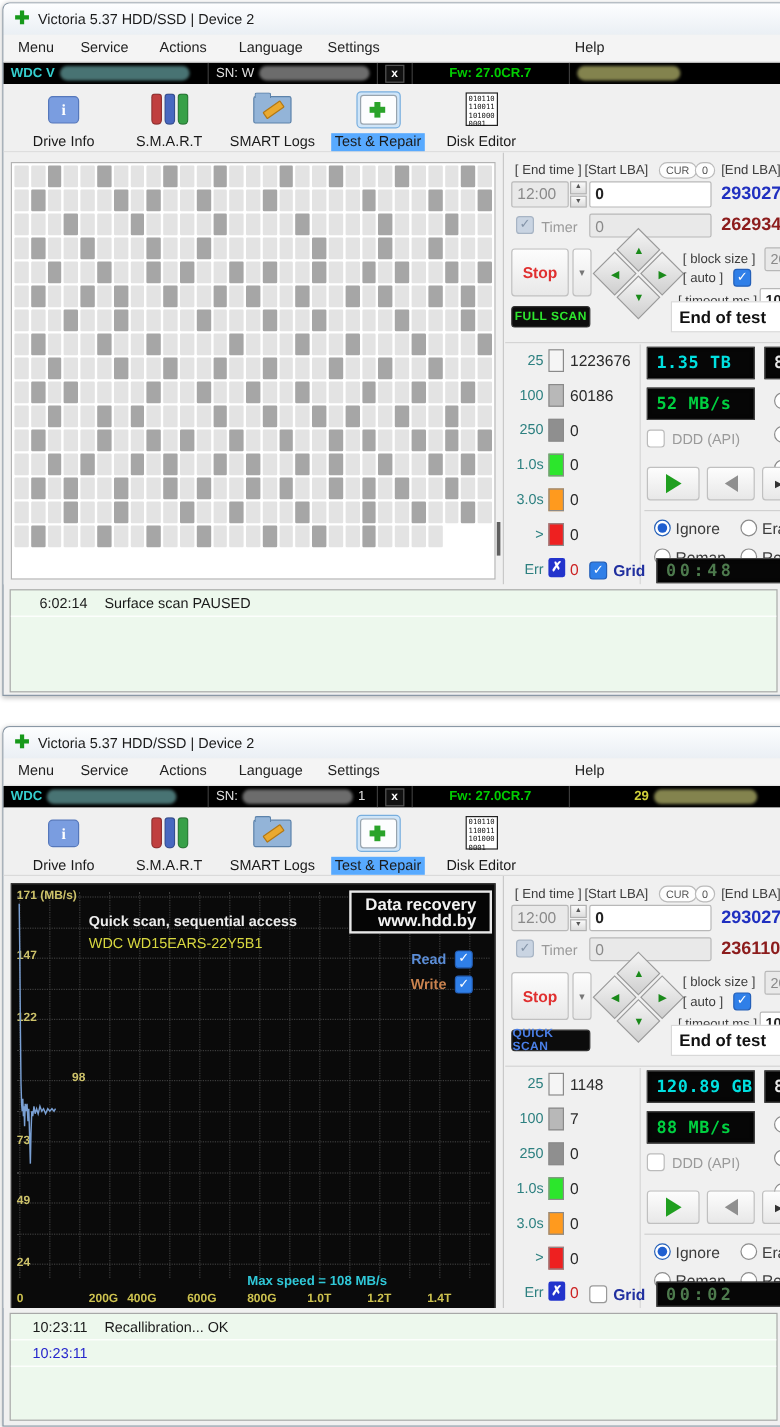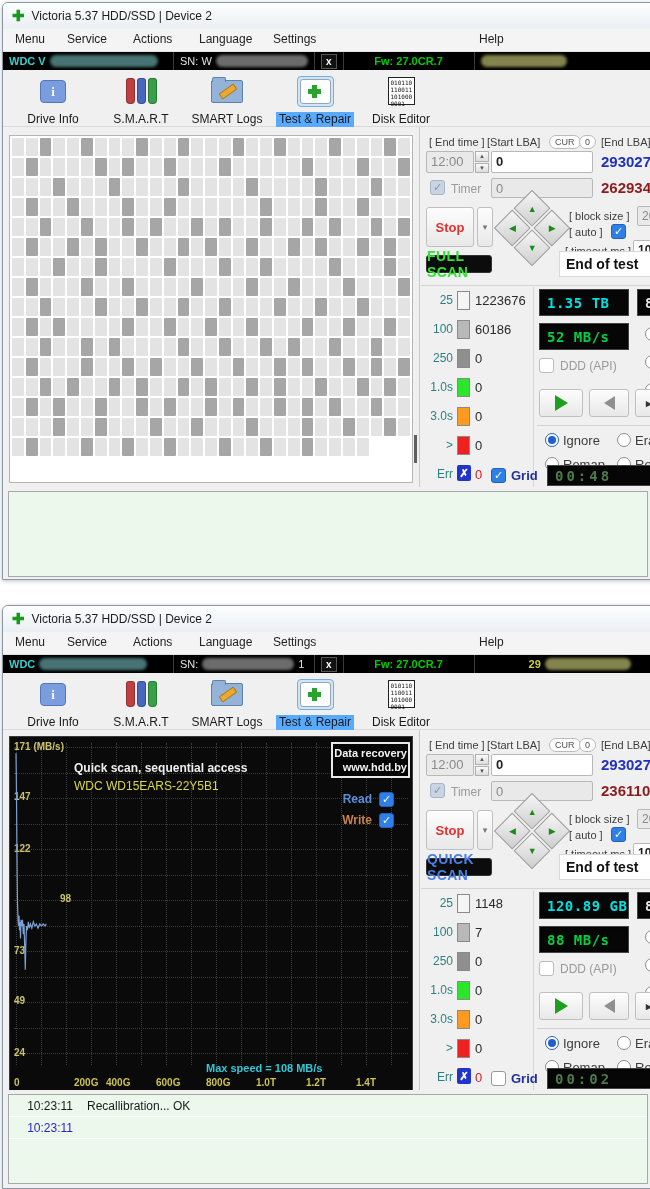--- a/index.html
+++ b/index.html
@@ -51,38 +51,38 @@
   .vsep{position:absolute;left:416px;top:0;bottom:0;width:1px;background:#c9c9c9;}
   .thumb{position:absolute;left:411px;top:308px;width:3px;height:28px;background:#5f5f5f;}
   .graphbox{position:absolute;left:6px;top:6px;width:404px;height:356px;background:#0a0a0a;border:1px solid #3a3a3a;box-sizing:border-box;overflow:hidden;}
   .gline-v{position:absolute;top:6px;bottom:26px;width:0;border-left:1px dotted #3d3d3d;}
   .gline-h{position:absolute;left:4px;right:4px;height:0;border-top:1px dotted #3d3d3d;}
   .ytick{position:absolute;left:4px;font-size:10px;color:#cdc26a;font-weight:bold;}
   .xtick{position:absolute;bottom:3px;font-size:10px;color:#cdc24f;font-weight:bold;}
   .gtitle{position:absolute;left:64px;top:24px;font-size:12px;font-weight:bold;color:#eee;}
   .gdrive{position:absolute;left:64px;top:42px;font-size:12px;color:#d8d840;}
   .gwm{position:absolute;right:2px;top:5px;border:2px solid #e8e8e8;background:#050505;color:#f2f2f2;
-       font-size:11px;font-weight:bold;text-align:right;padding:2px 1px;line-height:14px;}
+       font-size:14px;font-weight:bold;text-align:right;padding:2px 11px;line-height:14px;}
   .gread{position:absolute;right:40px;top:55px;font-size:12px;font-weight:bold;color:#5b8dd6;}
   .gwrite{position:absolute;right:40px;top:76px;font-size:12px;font-weight:bold;color:#c8824f;}
   .gcb{position:absolute;right:18px;width:15px;height:15px;}
   .gmax{position:absolute;left:196px;top:325px;font-size:11px;font-weight:bold;color:#30c8d8;}
   .rpanel{position:absolute;left:418px;top:0;width:282px;height:100%;font-size:11px;color:#3c3c3c;}
   .plabel{position:absolute;white-space:nowrap;}
   .pinput{position:absolute;background:#fff;border:1px solid #b8b8b8;border-radius:2px;
           font-size:13px;font-weight:bold;color:#222;padding:2px 4px;box-sizing:border-box;}
   .pinput.dis{background:#e9e9e9;color:#8a8a8a;font-weight:normal;}
   .badge{position:absolute;background:#fdfdfd;border:1px solid #bbb;border-radius:7px;font-size:9px;
          padding:0 5px;line-height:12px;color:#555;}
   .bigblue{position:absolute;font-size:15px;font-weight:bold;color:#2030c0;white-space:nowrap;}
   .bigred{position:absolute;font-size:15px;font-weight:bold;color:#8c1c1c;white-space:nowrap;}
   .btn{position:absolute;background:linear-gradient(#fdfdfd,#e8e8e8);border:1px solid #c0c0c0;border-radius:3px;
        display:flex;align-items:center;justify-content:center;cursor:pointer;box-sizing:border-box;}
   .stopbtn{font-size:13px;font-weight:bold;color:#e03030;}
-  .scanbtn{background:#0c0c0c;border:1px solid #333;font-size:14px;font-weight:bold;letter-spacing:.4px;}
+  .scanbtn{background:#0c0c0c;border:1px solid #333;font-size:10px;font-weight:bold;letter-spacing:.4px;}
   .eot{position:absolute;background:#fff;border:1px solid #d8d8d8;font-size:14px;font-weight:bold;color:#111;
        display:flex;align-items:center;padding-left:6px;box-sizing:border-box;}
   .cb{position:absolute;width:15px;height:15px;border:1px solid #999;border-radius:3px;background:#fff;box-sizing:border-box;}
   .cb.on{background:#2f7fe8;border-color:#2560b8;}
   .cb.on:before{content:"✓";color:#fff;font-size:11px;line-height:13px;display:block;text-align:center;}
   .cb.dison{background:#c9d4e2;border-color:#a7b4c4;}
   .cb.dison:before{content:"✓";color:#8494a8;font-size:11px;line-height:13px;display:block;text-align:center;}
   .radio{position:absolute;width:14px;height:14px;border-radius:50%;border:1px solid #8c8c8c;background:#fff;box-sizing:border-box;}
   .radio.sel{border-color:#2560b8;}
   .radio.sel:before{content:"";position:absolute;left:2px;top:2px;width:8px;height:8px;border-radius:50%;background:#1f5fd0;}
@@ -744,20 +744,24 @@
         <div class="radio" style="left: 124px; top: 330px;"></div>
         <div class="plabel" style="left: 142px; top: 330px; font-size: 13px;">Remap</div>
         <div class="radio" style="left: 196px; top: 330px;"></div>
         <div class="plabel" style="left: 214px; top: 330px; font-size: 13px;">Refresh</div>
         <div class="cb on" style="left: 70px; top: 341px;"></div>
         <div class="gridlbl" style="left: 90px; top: 341px;">Grid</div>
         <div class="lcd dim" style="left: 126px; top: 338px; width: 156px; height: 21px;">00:48</div>
       </div>
     </div>
     <div class="logbox" style="top: 488px; height: 86px;">
+      <div class="logrow">
+        <div class="ltime">6:02:14</div>
+        <div class="lmsg">Surface scan PAUSED</div>
+      </div>
       <div class="logrow" style="border-bottom: none;"></div>
     </div>
   </div>
 <div class="vwin" id="win2" style="top:605px;height:582px;">
     <div class="titlebar">
       <div class="cross">✚</div>
       <div>Victoria 5.37 HDD/SSD | Device 2</div>
     </div>
     <div class="menubar">
       <div class="menu-item" style="left: 12px;">Menu</div>

